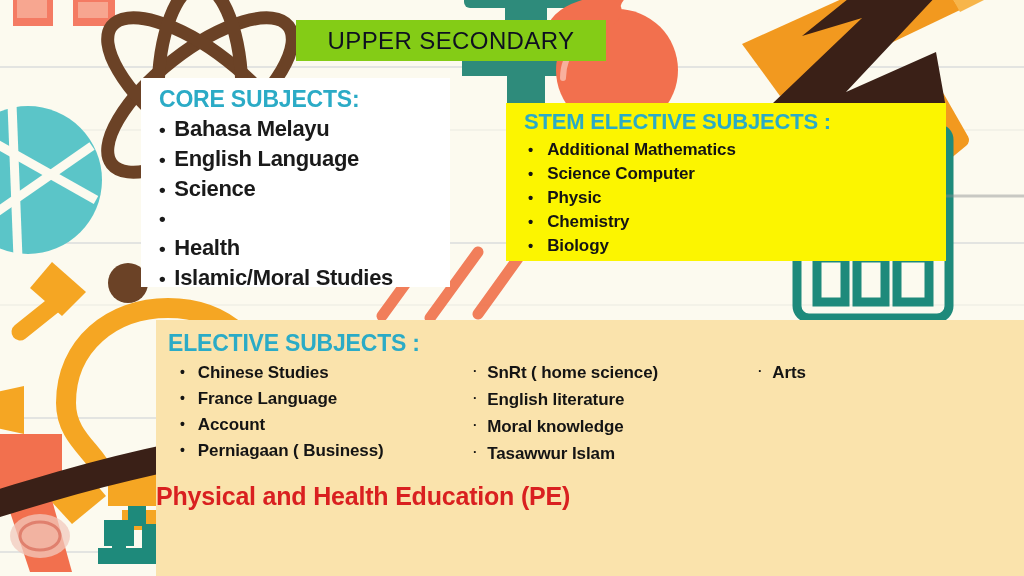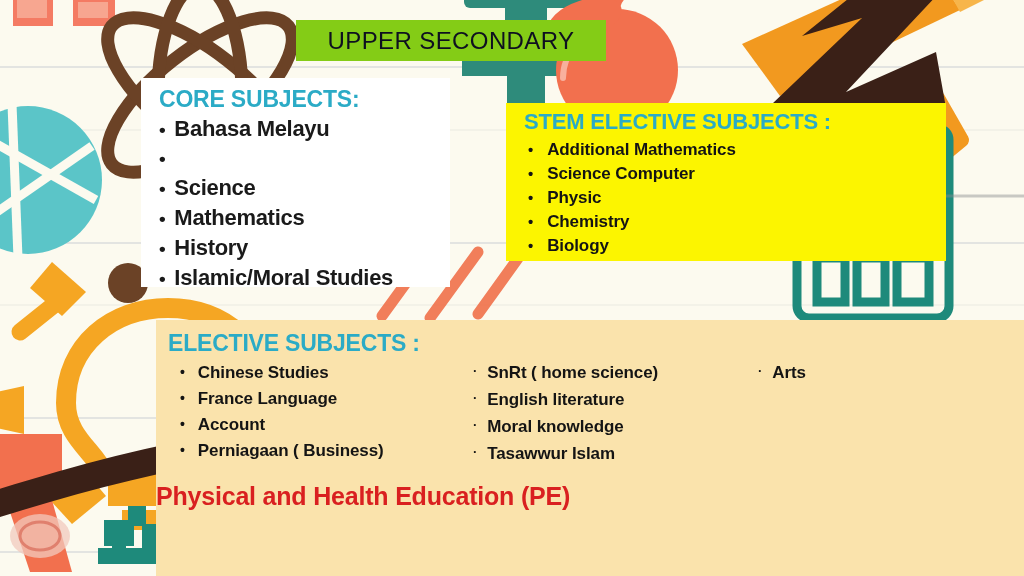--- a/index.html
+++ b/index.html
@@ -223,32 +223,32 @@
 
   <div class="core-card">
     <div class="core-head">CORE SUBJECTS:</div>
     <ul class="core-list">
       <li>
           <span class="bul">•</span>
           <span>Bahasa Melayu</span>
         </li>
       <li>
           <span class="bul">•</span>
+          <span>English Language</span>
         </li>
       <li>
           <span class="bul">•</span>
           <span>Science</span>
         </li>
       <li>
           <span class="bul">•</span>
-          <span>Mathematics</span>
-        </li>
-      <li>
-          <span class="bul">•</span>
-          <span>History</span>
+        </li>
+      <li>
+          <span class="bul">•</span>
+          <span>Health</span>
         </li>
       <li>
           <span class="bul">•</span>
           <span>Islamic/Moral Studies</span>
         </li>
     </ul>
   </div>
 
   <div class="stem-card">
     <div class="stem-head">STEM ELECTIVE SUBJECTS :</div>

